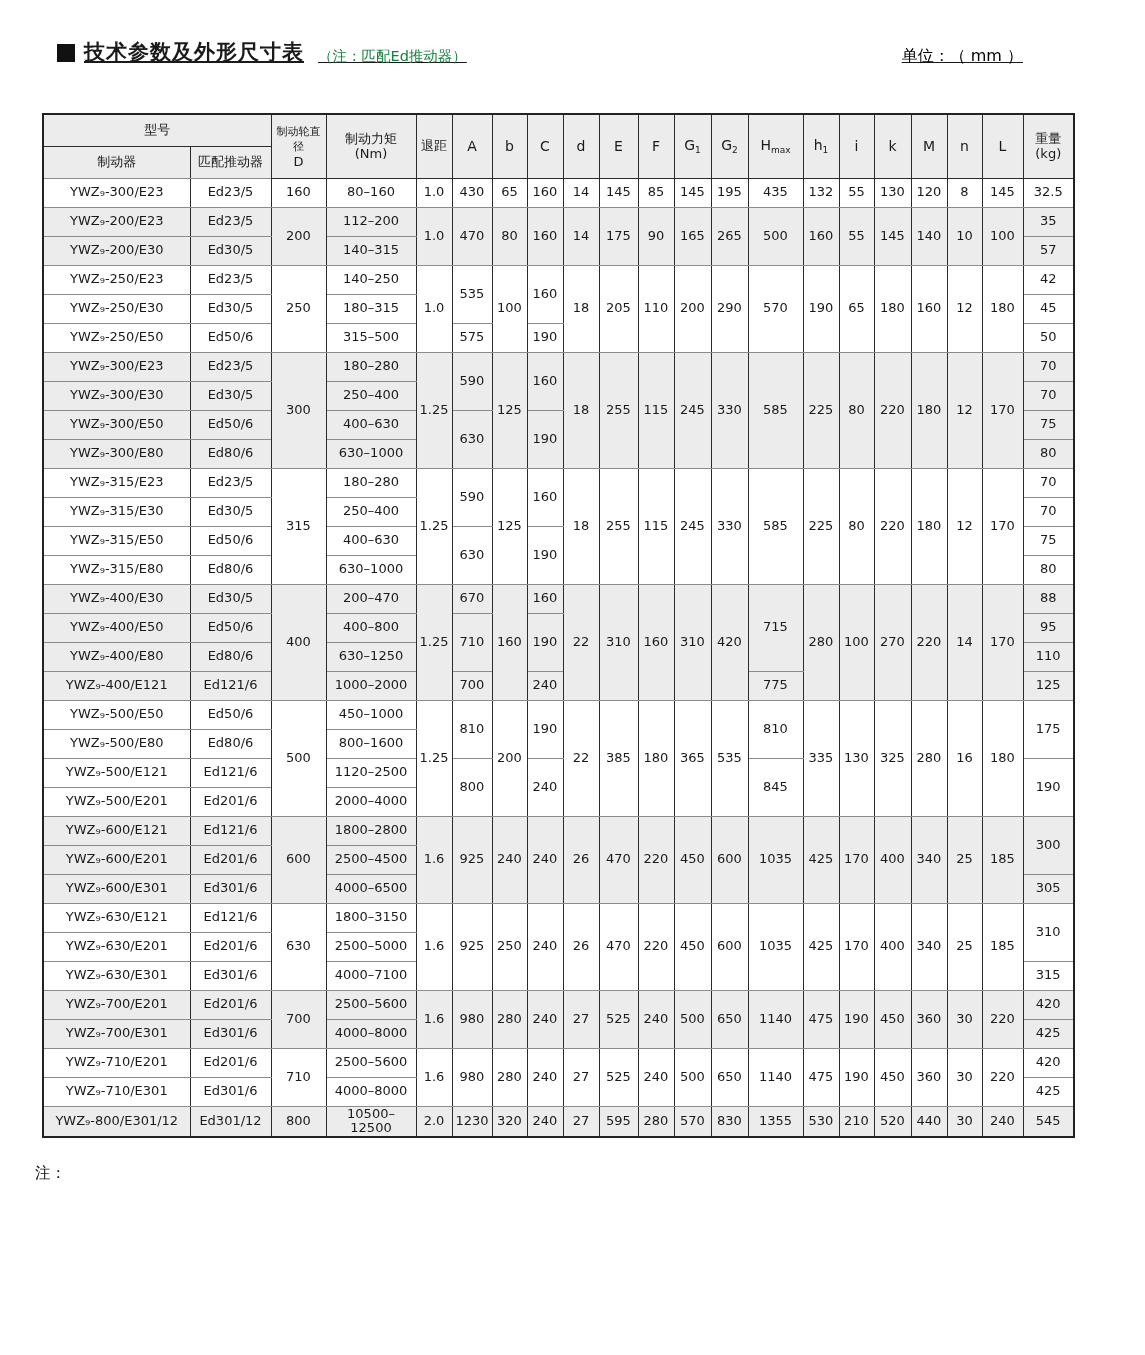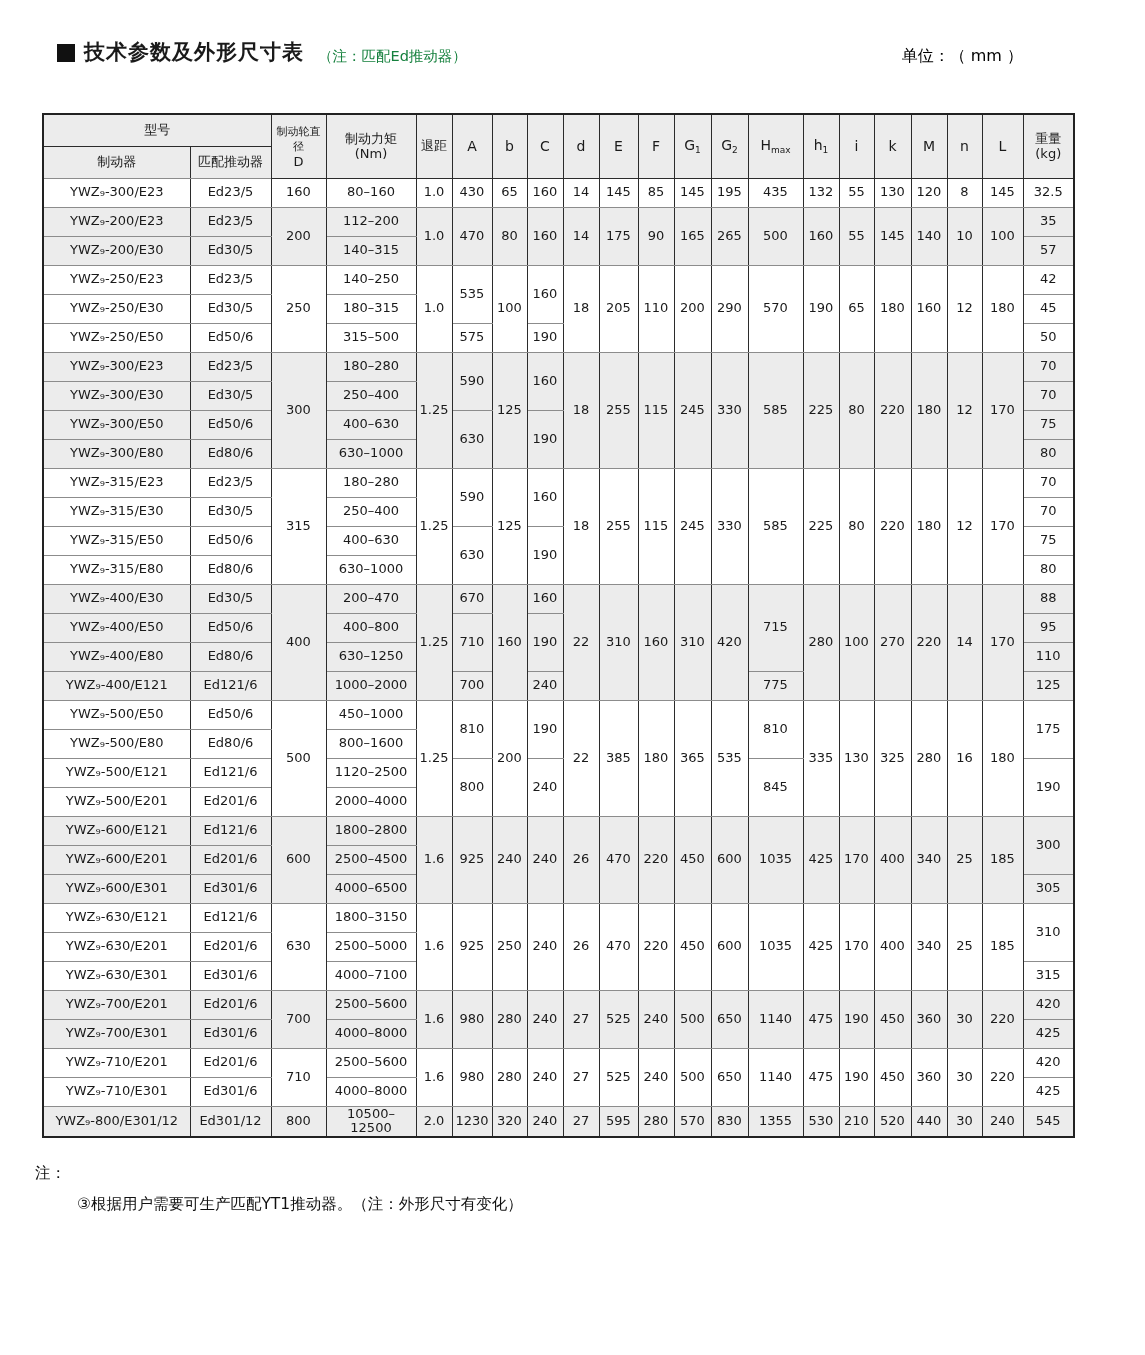--- a/index.html
+++ b/index.html
@@ -7,21 +7,21 @@
     width: 1145px; height: 1355px;
     background: #ffffff;
     font-family: "DejaVu Sans", "Liberation Sans", sans-serif;
     color: #1a1a1a;
   }
   .page { position: relative; width: 1145px; height: 1355px; }
 
   
   .title-bar {
     position: absolute; left: 57px; top: 38px; width: 1031px;
-    display: flex; align-items: baseline;
+    display: flex; align-items: baseline; text-decoration: underline;
   }
   .title-main {
     font-size: 21px; font-weight: bold; letter-spacing: 1px;
     display: flex; align-items: center; gap: 9px;
   }
   .title-square {
     display: inline-block; width: 18px; height: 18px; background: #111;
     position: relative; top: 1px;
   }
   .title-note { font-size: 14.5px; margin-left: 14px; color: #15803d; }
@@ -550,18 +550,15 @@
           <td rowspan="1">240</td>
           <td rowspan="1">545</td>
         </tr>
       </tbody>
     </table>
 
   <div class="notes">
     <div class="row">
       <span class="prefix">注：</span>
     </div>
-    <div class="row indent">
-      <span>③根据用户需要可生产匹配YT1推动器。（注：外形尺寸有变化）</span>
-    </div>
   </div>
 
 </div>
 
 </body></html>

